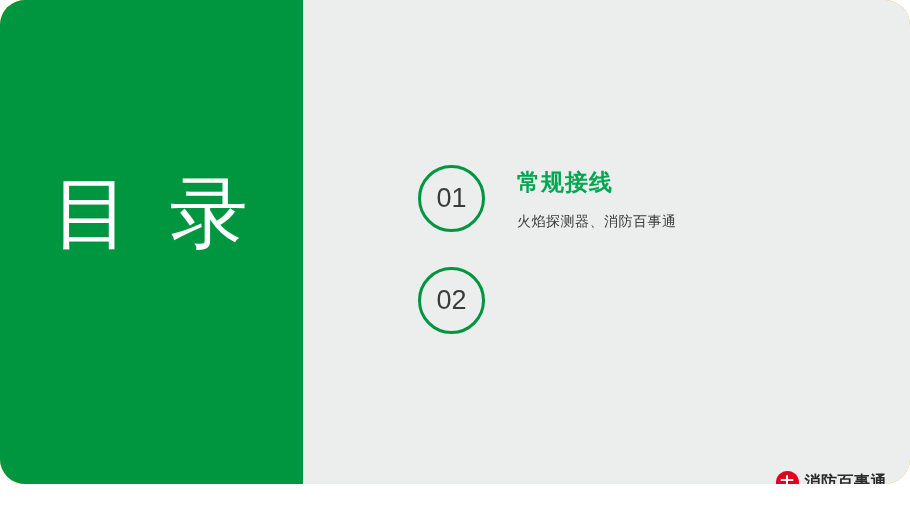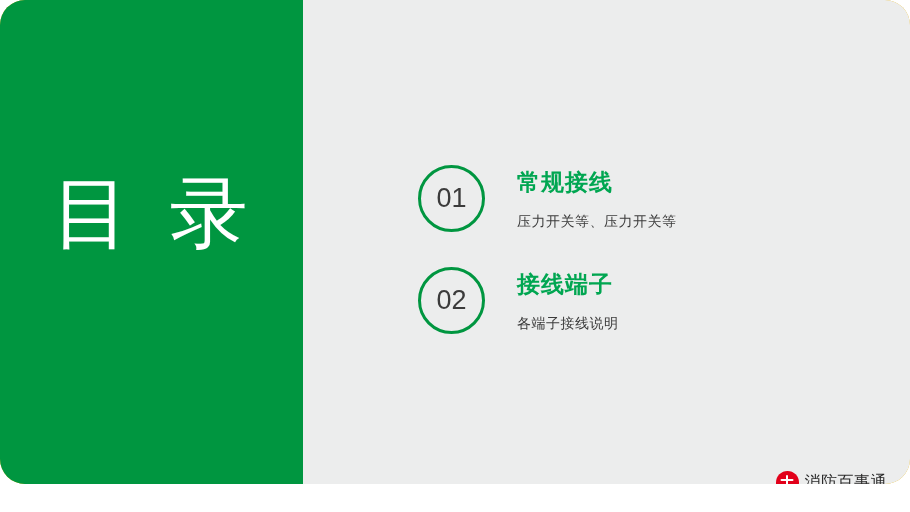--- a/index.html
+++ b/index.html
@@ -129,50 +129,46 @@
     transform: translateX(-50%);
     width: 13px;
     height: 2px;
     background: #ffffff;
     border-radius: 1px;
   }
   .logo-text {
     margin-left: 6px;
     color: #2b2b2b;
     font-size: 16px;
-    font-weight: normal;
+    font-weight: bold;
     letter-spacing: 0.5px;
     white-space: nowrap;
   }
 </style>
 </head>
 <body>
 
 <div class="slide">
 
   <div class="left-panel">
     <div class="slide-title">目 录</div>
   </div>
 
   <div class="right-panel">
 
     <div class="toc-item toc-item-1">
       <div class="num-circle">01</div>
       <div class="toc-text">
         <div class="toc-heading">常规接线</div>
-        <div class="toc-sub">压力开关等、压力开关等</div>
+        <div class="toc-sub">火焰探测器、消防百事通</div>
       </div>
     </div>
 
     <div class="toc-item toc-item-2">
       <div class="num-circle">02</div>
-      <div class="toc-text">
-        <div class="toc-heading">接线端子</div>
-        <div class="toc-sub">各端子接线说明</div>
-      </div>
     </div>
 
     <div class="logo">
       <div class="logo-mark"></div>
       <div class="logo-text">消防百事通</div>
     </div>
 
   </div>
 </div>
 

